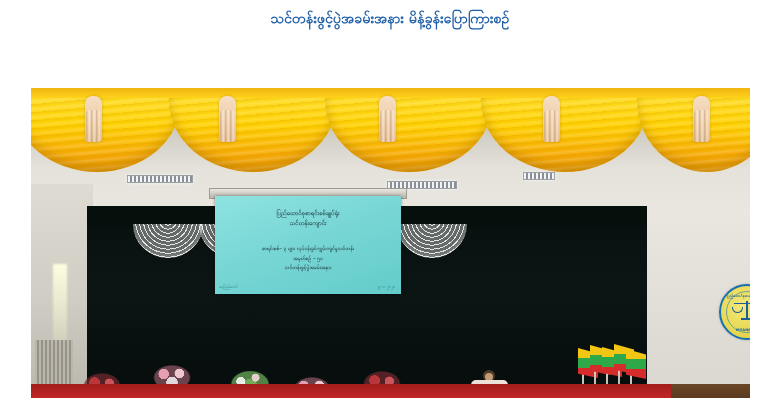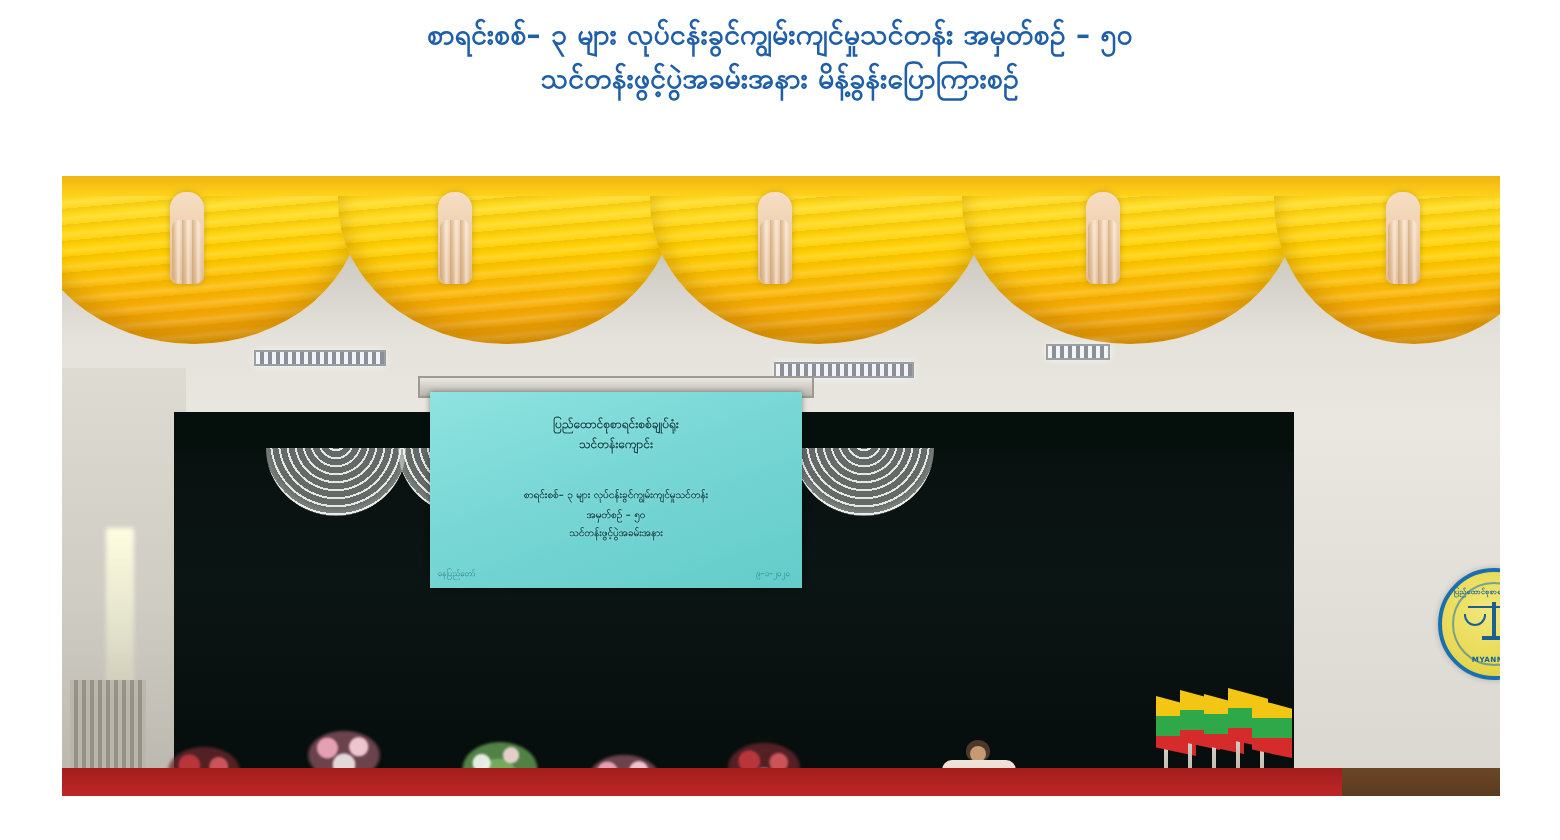--- a/index.html
+++ b/index.html
@@ -401,21 +401,20 @@
   .right-dark-panel-2 {
     position: absolute;
     left: 600px; top: 300px; width: 42px; height: 30px;
     background: linear-gradient(180deg, #5d3a20, #352109);
   }
 </style>
 </head>
 <body>
 
 <div class="heading-block">
-  <div class="heading-line heading-line-2">စာရင်းစစ်– ၃ များ လုပ်ငန်းခွင်ကျွမ်းကျင်မှုသင်တန်း အမှတ်စဉ် – ၅၀</div>
   <div class="heading-line heading-line-3">သင်တန်းဖွင့်ပွဲအခမ်းအနား မိန့်ခွန်းပြောကြားစဉ်</div>
 </div>
 
 <div class="photo">
 
   <div class="wall-back"></div>
   <div class="ceiling-tilt-1"></div>
   <div class="ceiling-tilt-2"></div>
 
   <div class="valance">

